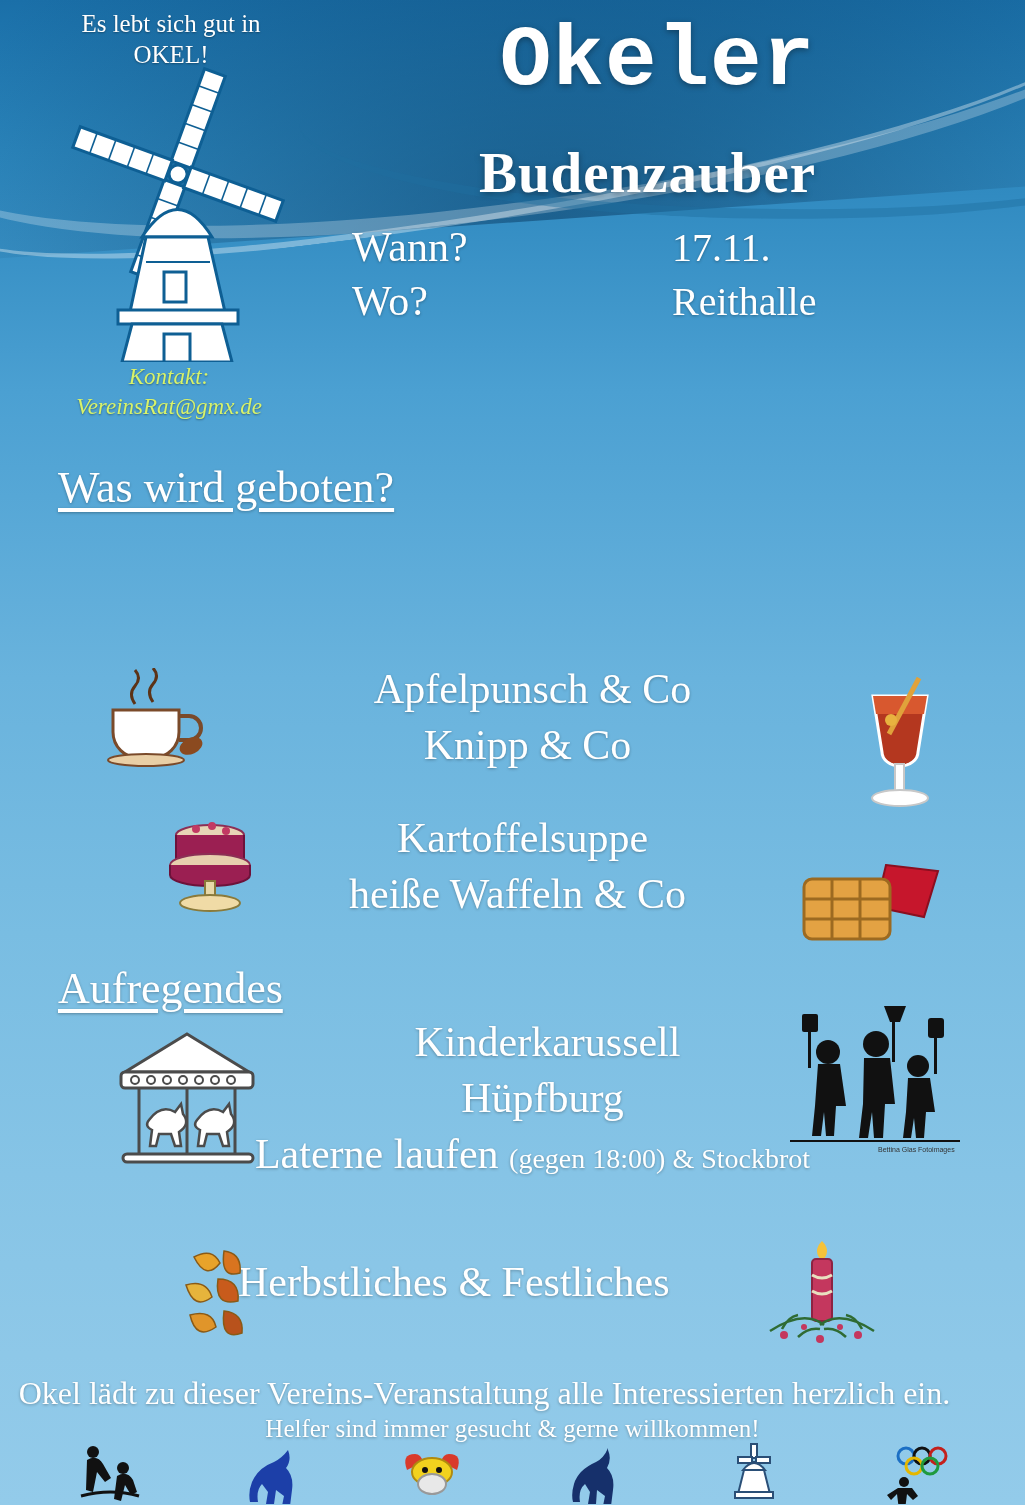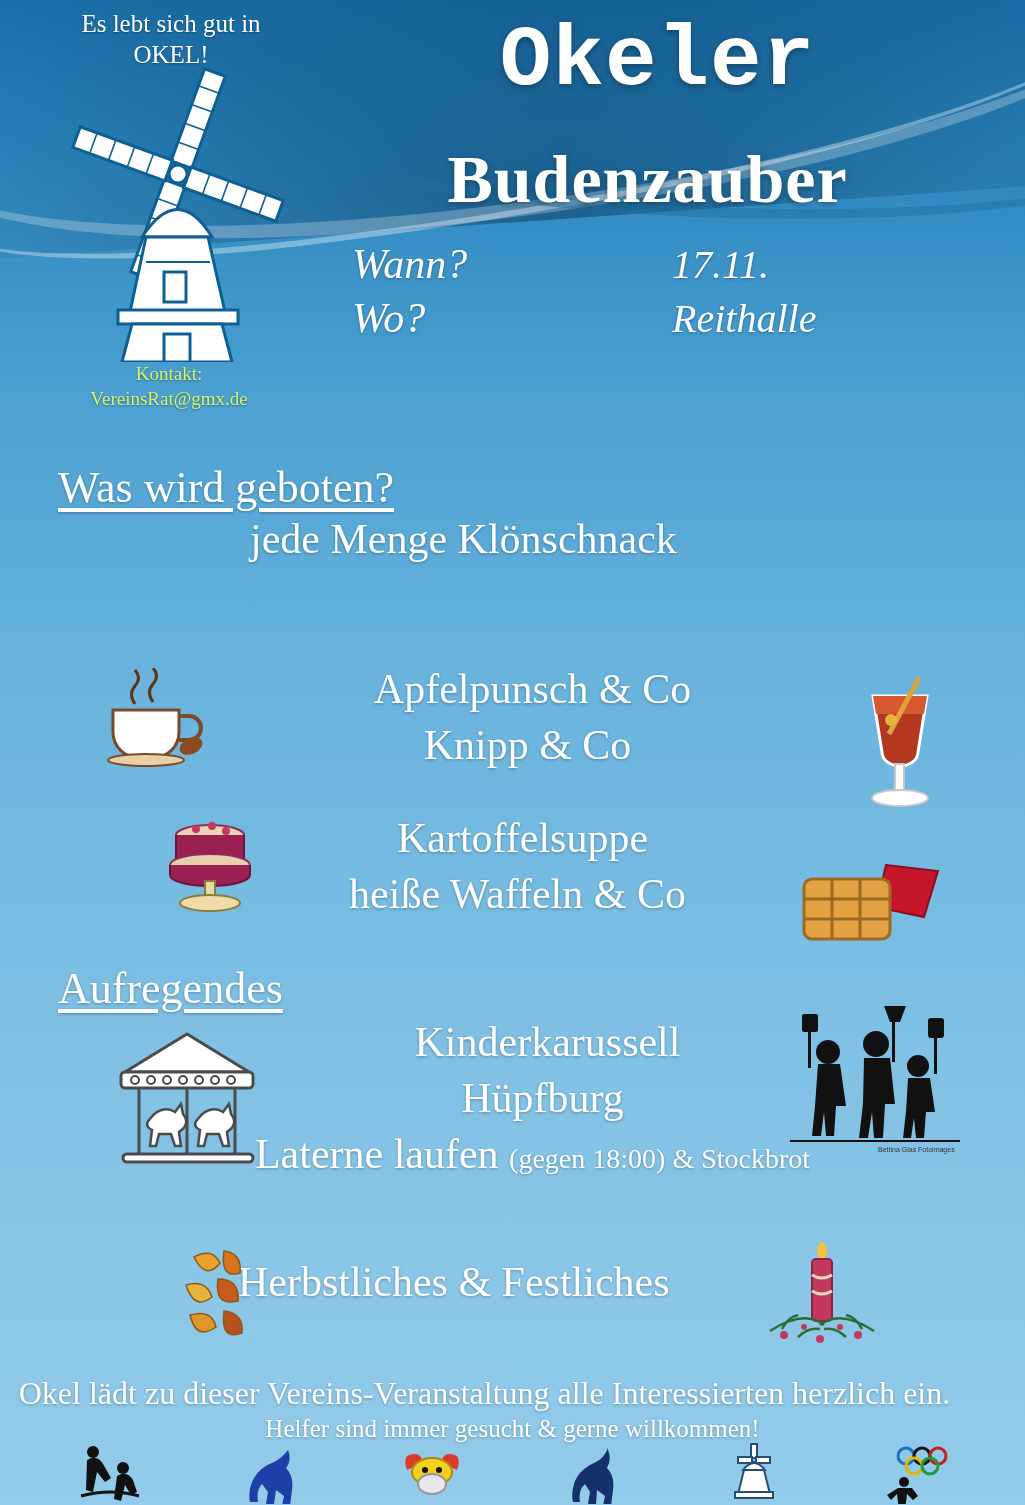--- a/index.html
+++ b/index.html
@@ -75,53 +75,53 @@
   .windmill {
     position: absolute;
     left: 60px; top: 62px;
     width: 230px; height: 300px;
   }
   .contact {
     position: absolute;
     left: 44px; top: 362px;
     width: 250px;
     text-align: center;
-    font-size: 19px;
+    font-size: 23px;
     line-height: 1.3;
     color: #d8f36a;
     text-shadow: 0 1px 2px rgba(0,0,0,0.4);
+    font-style: italic;
   }
 
   .title1 {
     position: absolute;
     left: 300px; top: 12px;
     width: 715px;
     text-align: center;
     font-size: 86px;
     font-weight: bold;
     letter-spacing: 1px;
     text-shadow: 0 2px 6px rgba(0,0,0,0.35);
     font-family: Liberation Mono, monospace;
   }
   .title2 {
     position: absolute;
     left: 280px; top: 140px;
     width: 735px;
     text-align: center;
-    font-size: 68px;
+    font-size: 57px;
     font-weight: bold;
     letter-spacing: 1px;
     text-shadow: 0 2px 6px rgba(0,0,0,0.35);
   }
 
   .facts {
     position: absolute;
-    left: 352px; top: 240px;
+    left: 352px; top: 223px;
     width: 620px;
-    font-style: italic;
   }
   .fact-row {
     display: flex;
     align-items: baseline;
     margin-bottom: 6px;
   }
   .fact-q {
     width: 320px;
     font-size: 42px;
     text-shadow: 0 1px 3px rgba(0,0,0,0.3);
@@ -306,21 +306,20 @@
       <div class="fact-q">Wann?</div>
       <div class="fact-a">17.11.</div>
     </div>
     <div class="fact-row">
       <div class="fact-q">Wo?</div>
       <div class="fact-a">Reithalle</div>
     </div>
   </div>
 
   <div class="section-head h-geboten">Was wird geboten?</div>
-  <div class="line l-geboten">jede Menge Klönschnack</div>
 
   <div class="kulinarisch-block">
     <div class="k-shift2">Apfelpunsch &amp; Co</div>
     <div class="k-shift3">Knipp &amp; Co</div>
     <div class="k-shift4">Kartoffelsuppe</div>
     <div class="k-shift5">heiße Waffeln &amp; Co</div>
   </div>
 
   <div class="icon-abs ic-coffee">
     <svg viewBox="0 0 120 100" width="120" height="100" aria-hidden="true">

